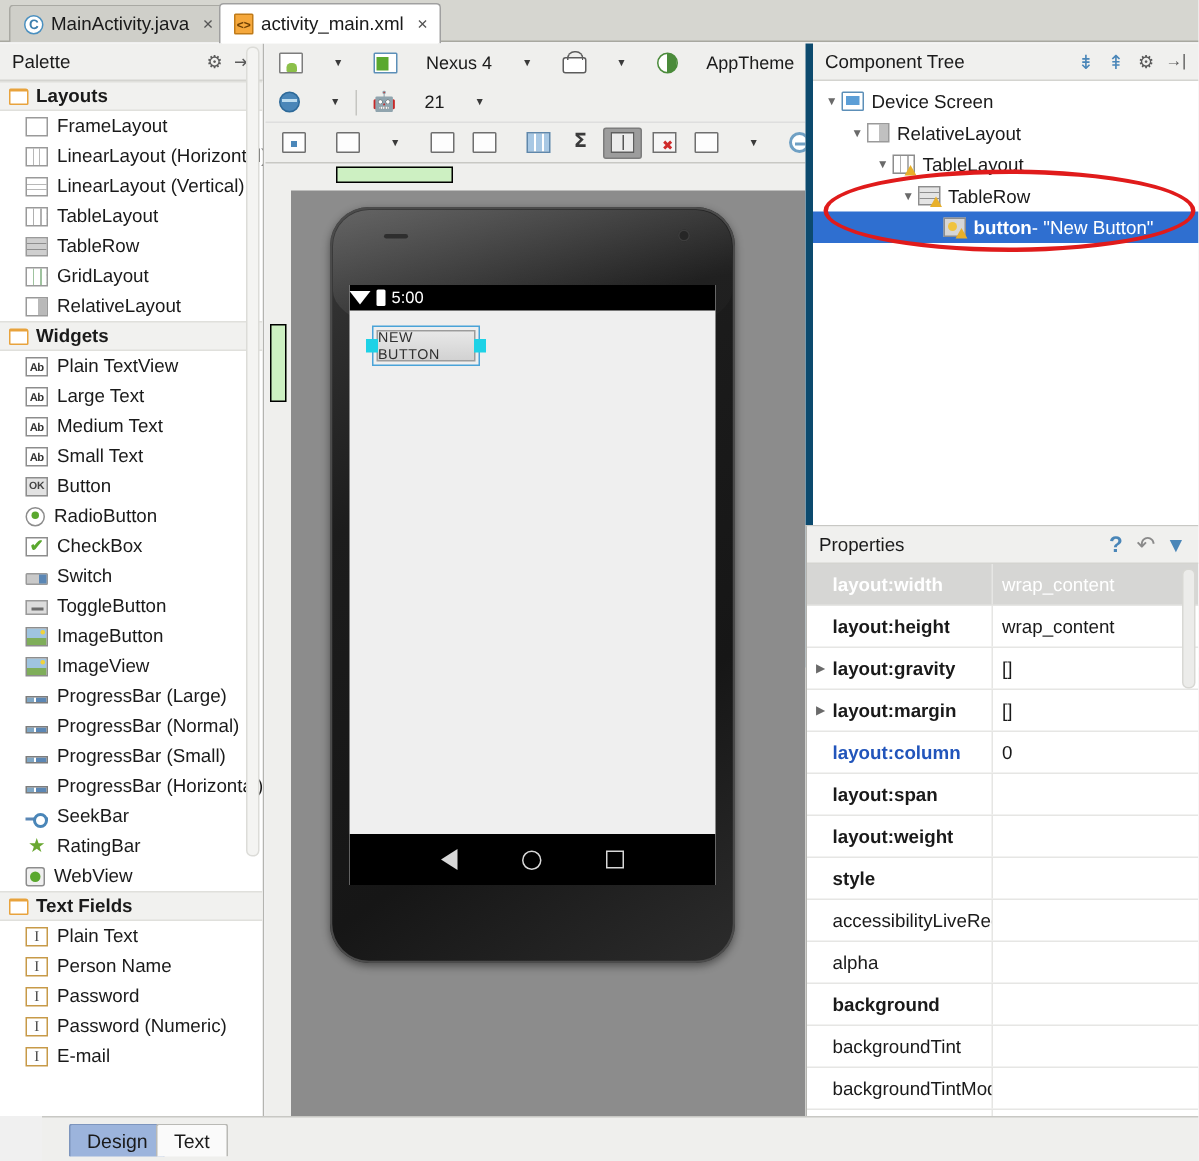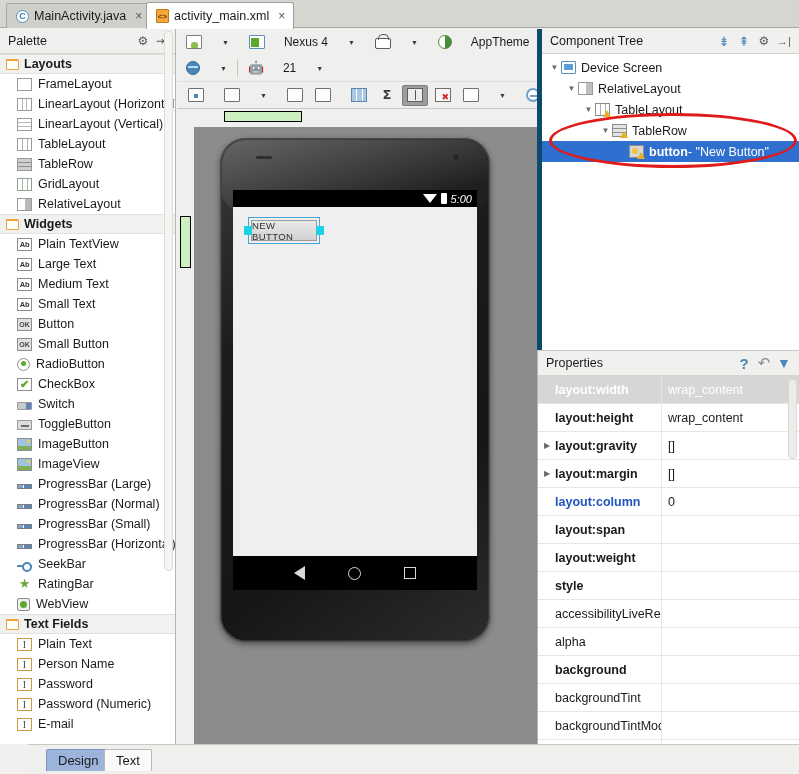--- a/index.html
+++ b/index.html
@@ -201,22 +201,22 @@
   }
   .phone-gloss{
     position:absolute;left:2px;top:2px;right:2px;height:90px;border-radius:24px 24px 40% 40%;
     background:linear-gradient(170deg,rgba(255,255,255,.22),rgba(255,255,255,.02) 65%);
     pointer-events:none;
   }
   .speaker{position:absolute;left:36px;top:18px;width:16px;height:3px;border-radius:2px;background:#2e2e2e;}
   .cam{position:absolute;right:30px;top:15px;width:8px;height:8px;border-radius:50%;
     background:#262626;box-shadow:inset 0 0 0 1px #3d3d3d;}
   .screen{position:absolute;left:13px;top:52px;width:244px;height:400px;background:#efefef;overflow:hidden;}
-  .statusbar{height:17px;background:#000;display:flex;align-items:center;justify-content:flex-end;
-    gap:4px;padding-right:5px;font-style:italic;}
+  .statusbar{height:17px;background:#000;display:flex;align-items:center;
+    gap:4px;padding-right:5px;}
   .wifi{width:0;height:0;border-left:7px solid transparent;border-right:7px solid transparent;
     border-top:9px solid #fff;}
   .batt{width:6px;height:11px;background:#fff;border-radius:1px;}
   .clock{color:#fff;font-size:11px;font-family:"Liberation Sans",sans-serif;}
   .sel-wrap{position:absolute;left:15px;top:27px;}
   .sel-box{position:relative;width:72px;height:27px;border:1.4px solid #4aa3d8;padding:2px;}
   .andbtn{width:100%;height:100%;background:linear-gradient(180deg,#e8e8e8,#d2d2d2);
     border:1.2px solid #9c9c9c;color:#303030;font-size:9.5px;letter-spacing:.4px;
     display:flex;align-items:center;justify-content:center;}
   .handle{position:absolute;width:8px;height:9px;background:#1ed2e6;top:50%;margin-top:-4.5px;}
@@ -367,24 +367,20 @@
         </div>
         <div class="pitem">
           <span class="pi g-ab">Ab</span>
           <span>Small Text</span>
         </div>
         <div class="pitem">
           <span class="pi g-ok">OK</span>
           <span>Button</span>
         </div>
         <div class="pitem">
-          <span class="pi g-ok">OK</span>
-          <span>Small Button</span>
-        </div>
-        <div class="pitem">
           <span class="pi g-radio"></span>
           <span>RadioButton</span>
         </div>
         <div class="pitem">
           <span class="pi g-check">✔</span>
           <span>CheckBox</span>
         </div>
         <div class="pitem">
           <span class="pi g-switch"></span>
           <span>Switch</span>

